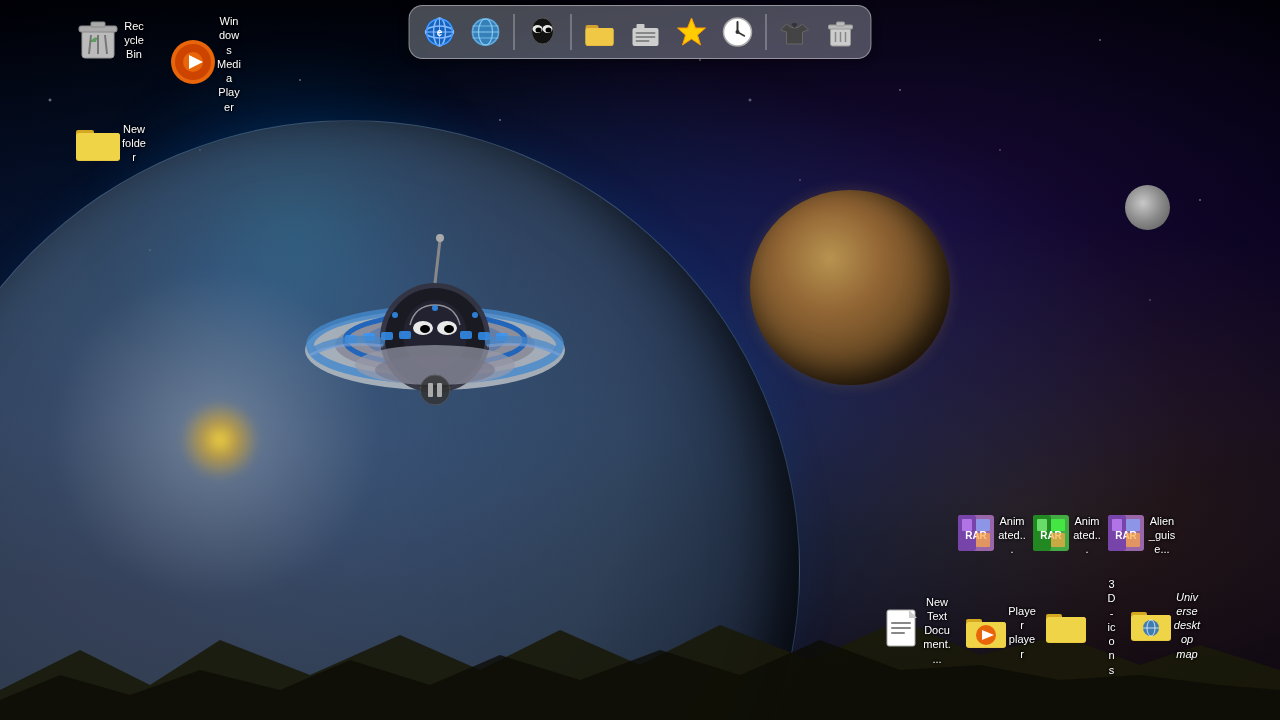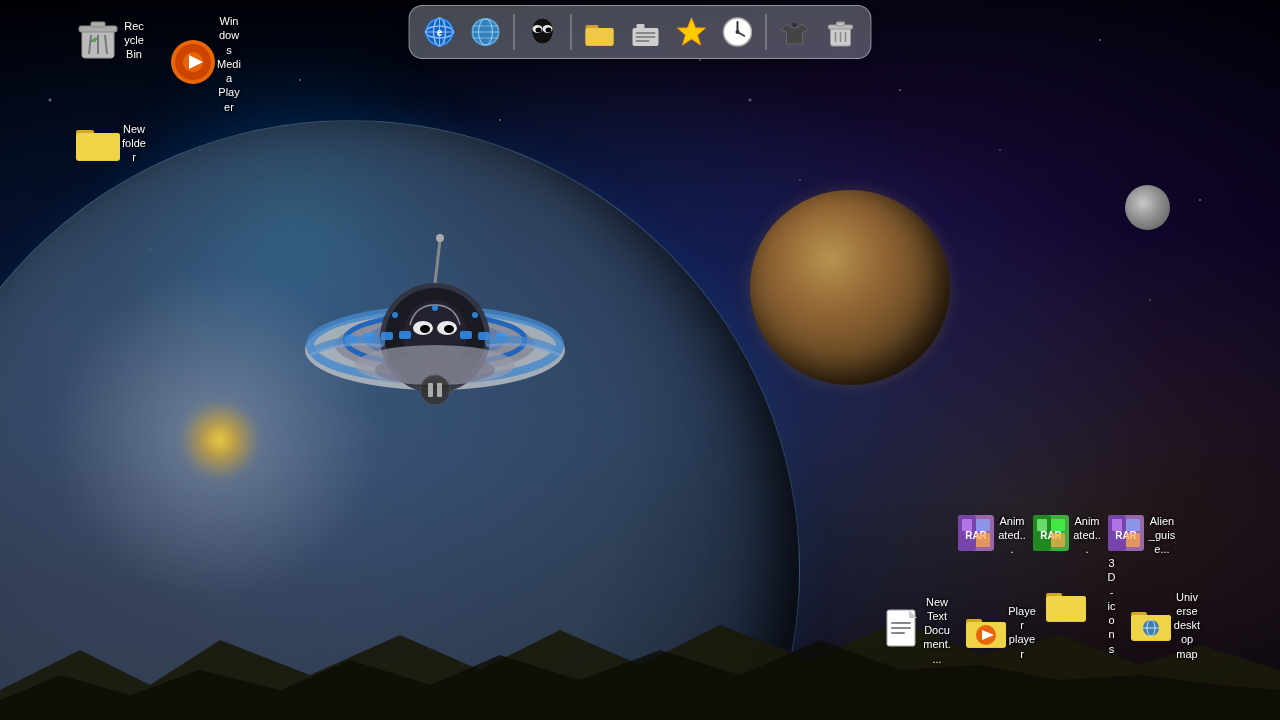--- a/index.html
+++ b/index.html
@@ -477,32 +477,32 @@
       <rect x="2" y="11" width="16" height="5" rx="2" fill="#d4a820"></rect>
       <rect x="2" y="14" width="40" height="25" rx="3" fill="#f0d448"></rect>
 
       <circle cx="22" cy="27" r="10" fill="#e8650a"></circle>
       <polygon points="18,22 18,32 30,27" fill="#fff"></polygon>
     </svg>
   </div>
   <div class="icon-label">Player player</div>
 </div>
 
-<div class="desktop-icon" style="bottom:60px; right:160px;gap:19px;">
+<div class="desktop-icon" style="bottom:39px; right:160px;gap:19px;">
   <div class="icon-img">
     <svg width="44" height="44" viewBox="0 0 44 44">
       <rect x="2" y="14" width="40" height="26" rx="3" fill="#e8c840"></rect>
       <rect x="2" y="11" width="16" height="5" rx="2" fill="#d4a820"></rect>
       <rect x="2" y="14" width="40" height="25" rx="3" fill="#f0d448"></rect>
     </svg>
   </div>
   <div class="icon-label">3D-icons</div>
 </div>
 
-<div class="desktop-icon" style="bottom:55px; right:75px;">
+<div class="desktop-icon" style="bottom:55px; right:75px;font-style:italic;">
   <div class="icon-img">
     <svg width="44" height="44" viewBox="0 0 44 44">
 
       <rect x="2" y="14" width="40" height="26" rx="3" fill="#e8c840"></rect>
       <rect x="2" y="11" width="16" height="5" rx="2" fill="#d4a820"></rect>
       <rect x="2" y="14" width="40" height="25" rx="3" fill="#f0d448"></rect>
       <circle cx="22" cy="27" r="8" fill="#1166cc" opacity="0.8"></circle>
       <ellipse cx="22" cy="27" rx="4" ry="8" fill="none" stroke="#fff" stroke-width="1" opacity="0.7"></ellipse>
       <line x1="14" y1="27" x2="30" y2="27" stroke="#fff" stroke-width="1" opacity="0.7"></line>
     </svg>

